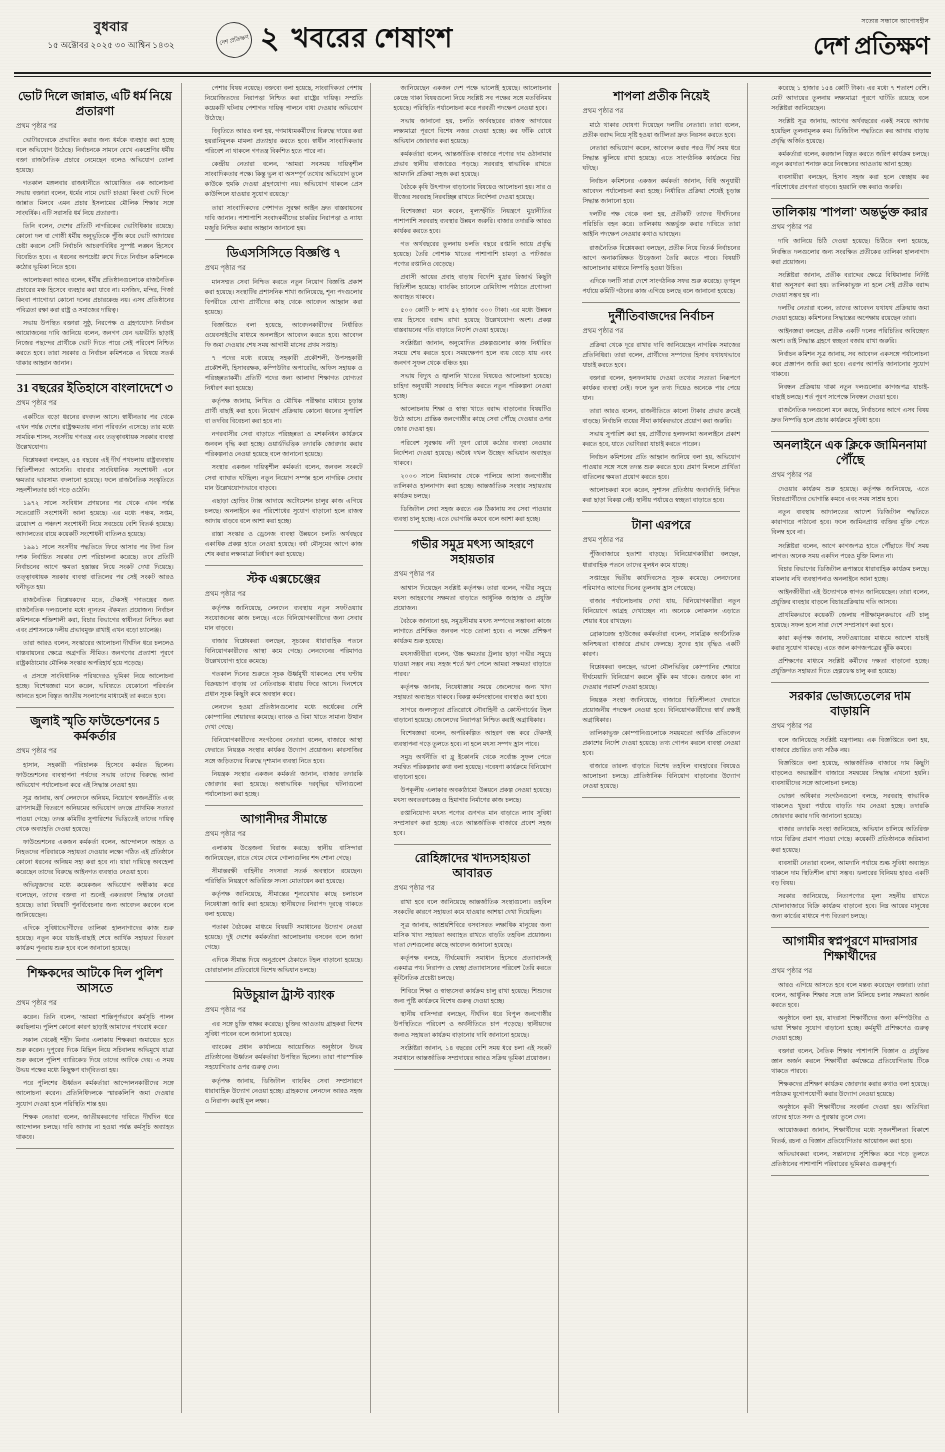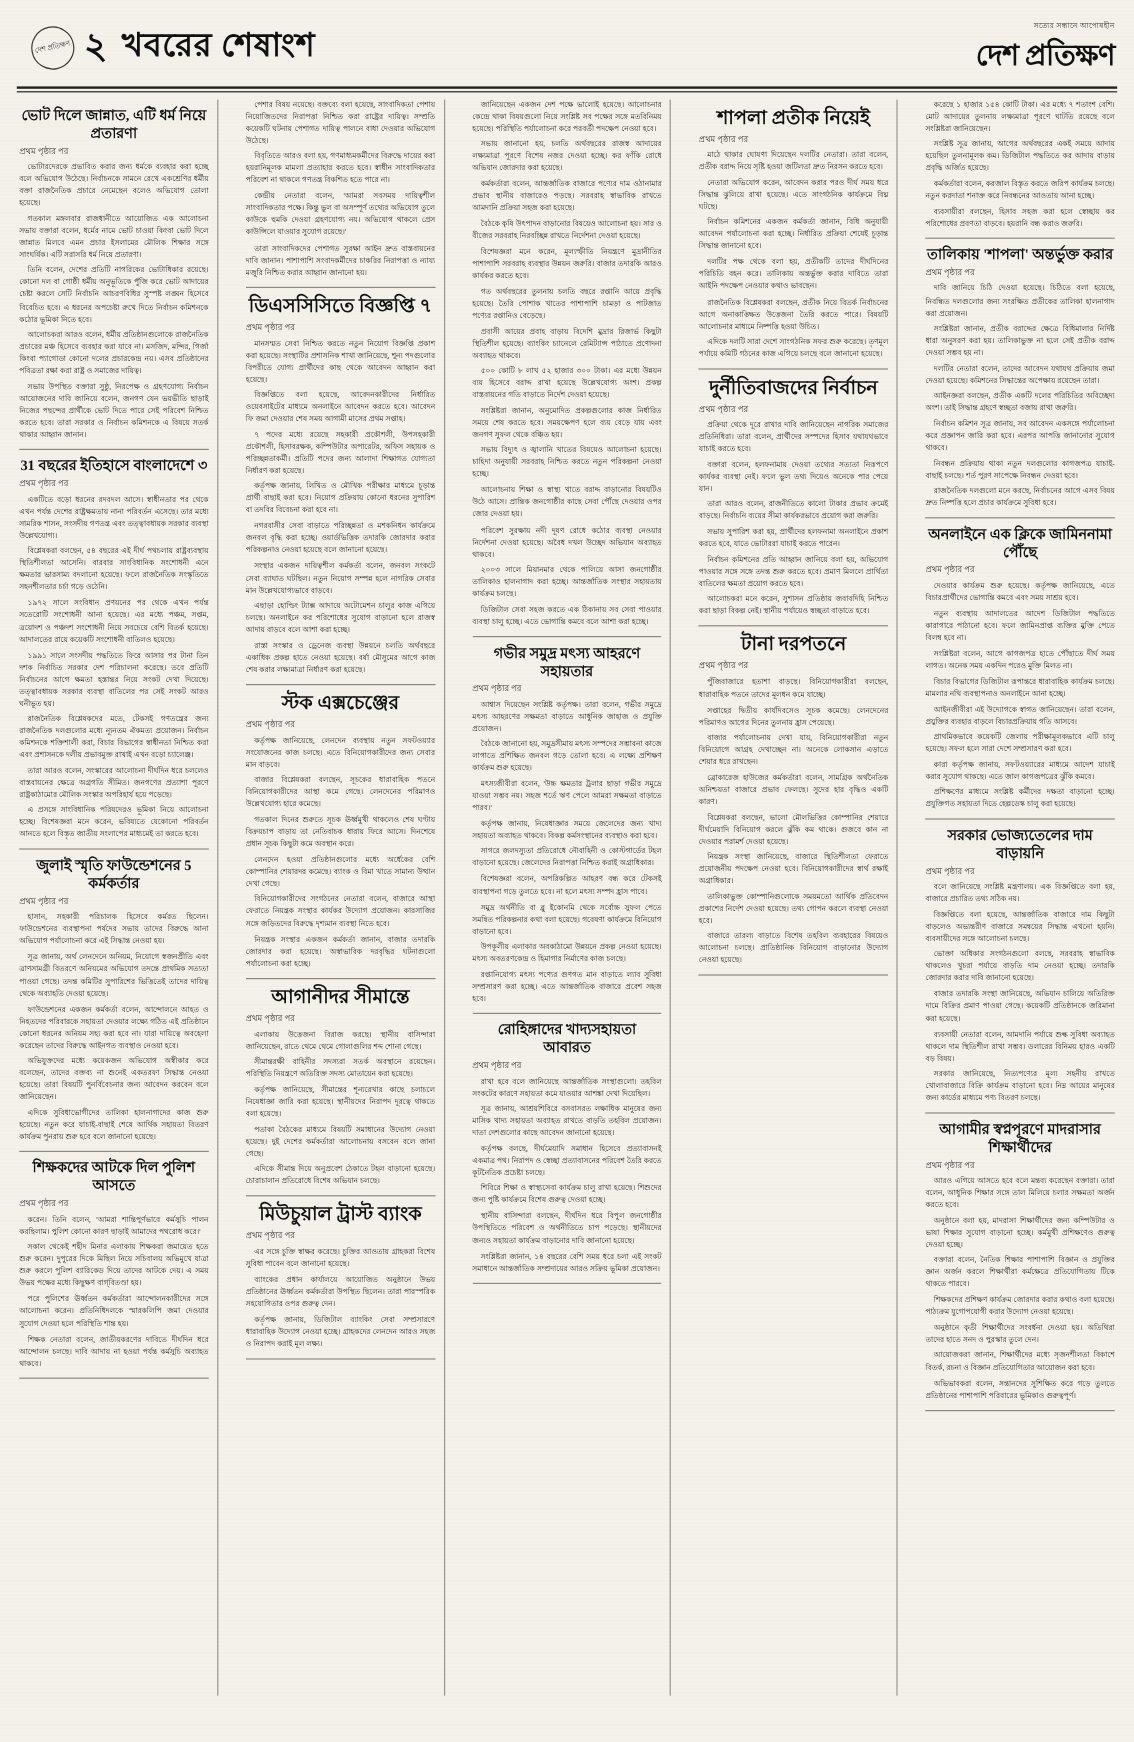--- a/index.html
+++ b/index.html
@@ -33,39 +33,43 @@
   .cols{display:flex;gap:16px;height:1330px;}
   .col{
     flex:1;padding:0 7px;border-right:1px solid #9a968e;
     overflow:hidden;
   }
   .col:first-child{padding-left:2px;}
   .col:last-child{border-right:none;padding-right:2px;}
 
   
   .hl{
-    font-size:16px;font-weight:bold;text-align:center;line-height:1.25;color:#111;
+    font-size:12px;font-weight:bold;text-align:center;line-height:1.25;color:#111;
     margin:6px 0 1px 0;
   }
   .hl.small{font-size:12px;}
   .byline{font-size:7px;text-align:left;color:#333;margin:0 0 3px 0;}
   .body{
     font-size:6.2px;line-height:1.62;text-align:justify;color:#1b1b1b;
     word-spacing:.2px;hyphens:auto;overflow-wrap:break-word;
   }
   .body p{margin:0 0 3px 0;text-indent:7px;}
   .body p.first{text-indent:7px;}
   .sep{border-top:1px solid #8d8981;margin:6px 0 0 0;}
 </style>
 </head>
 <body>
 
 <div class="page">
 
   <div class="masthead">
+    <div class="mh-left">
+      <div class="dayname">বুধবার</div>
+      <div class="date">১৫ অক্টোবর ২০২৫ ৩০ আশ্বিন ১৪৩২</div>
+    </div>
     <div class="mh-center">
       <div class="seal">দেশ প্রতিক্ষণ</div>
       <div class="pageno">২</div>
       <div class="section-title">খবরের শেষাংশ</div>
     </div>
     <div class="mh-right">
       <div class="tiny">সত্যের সন্ধানে আপোষহীন</div>
       <div class="logo">দেশ প্রতিক্ষণ</div>
     </div>
   </div>
@@ -256,21 +260,21 @@
             <p class="first">প্রক্রিয়া থেকে দূরে রাখার দাবি জানিয়েছেন নাগরিক সমাজের প্রতিনিধিরা। তারা বলেন, প্রার্থীদের সম্পদের হিসাব যথাযথভাবে যাচাই করতে হবে।</p>
             <p>বক্তারা বলেন, হলফনামায় দেওয়া তথ্যের সত্যতা নিরূপণে কার্যকর ব্যবস্থা নেই। ফলে ভুল তথ্য দিয়েও অনেকে পার পেয়ে যান।</p>
             <p>তারা আরও বলেন, রাজনীতিতে কালো টাকার প্রভাব ক্রমেই বাড়ছে। নির্বাচনি ব্যয়ের সীমা কার্যকরভাবে প্রয়োগ করা জরুরি।</p>
             <p>সভায় সুপারিশ করা হয়, প্রার্থীদের হলফনামা অনলাইনে প্রকাশ করতে হবে, যাতে ভোটাররা যাচাই করতে পারেন।</p>
             <p>নির্বাচন কমিশনের প্রতি আহ্বান জানিয়ে বলা হয়, অভিযোগ পাওয়ার সঙ্গে সঙ্গে তদন্ত শুরু করতে হবে। প্রমাণ মিললে প্রার্থিতা বাতিলের ক্ষমতা প্রয়োগ করতে হবে।</p>
             <p>আলোচকরা মনে করেন, সুশাসন প্রতিষ্ঠায় জবাবদিহি নিশ্চিত করা ছাড়া বিকল্প নেই। স্থানীয় পর্যায়েও স্বচ্ছতা বাড়াতে হবে।</p>
           </div>
           <div class="sep"></div>
         </div>
         <div>
-          <div class="hl">টানা দরপতনে</div>
+          <div class="hl">টানা এরপরে</div>
           <div class="byline">প্রথম পৃষ্ঠার পর</div>
           <div class="body">
             <p class="first">পুঁজিবাজারে হতাশা বাড়ছে। বিনিয়োগকারীরা বলছেন, ধারাবাহিক পতনে তাদের মূলধন কমে যাচ্ছে।</p>
             <p>সপ্তাহের দ্বিতীয় কার্যদিবসেও সূচক কমেছে। লেনদেনের পরিমাণও আগের দিনের তুলনায় হ্রাস পেয়েছে।</p>
             <p>বাজার পর্যালোচনায় দেখা যায়, বিনিয়োগকারীরা নতুন বিনিয়োগে আগ্রহ দেখাচ্ছেন না। অনেকে লোকসান এড়াতে শেয়ার ধরে রাখছেন।</p>
             <p>ব্রোকারেজ হাউজের কর্মকর্তারা বলেন, সামগ্রিক অর্থনৈতিক অনিশ্চয়তা বাজারে প্রভাব ফেলছে। সুদের হার বৃদ্ধিও একটি কারণ।</p>
             <p>বিশ্লেষকরা বলছেন, ভালো মৌলভিত্তির কোম্পানির শেয়ারে দীর্ঘমেয়াদি বিনিয়োগ করলে ঝুঁকি কম থাকে। গুজবে কান না দেওয়ার পরামর্শ দেওয়া হয়েছে।</p>
             <p>নিয়ন্ত্রক সংস্থা জানিয়েছে, বাজারে স্থিতিশীলতা ফেরাতে প্রয়োজনীয় পদক্ষেপ নেওয়া হবে। বিনিয়োগকারীদের স্বার্থ রক্ষাই অগ্রাধিকার।</p>
             <p>তালিকাভুক্ত কোম্পানিগুলোকে সময়মতো আর্থিক প্রতিবেদন প্রকাশের নির্দেশ দেওয়া হয়েছে। তথ্য গোপন করলে ব্যবস্থা নেওয়া হবে।</p>
             <p>বাজারে তারল্য বাড়াতে বিশেষ তহবিল ব্যবহারের বিষয়েও আলোচনা চলছে। প্রাতিষ্ঠানিক বিনিয়োগ বাড়ানোর উদ্যোগ নেওয়া হয়েছে।</p>

